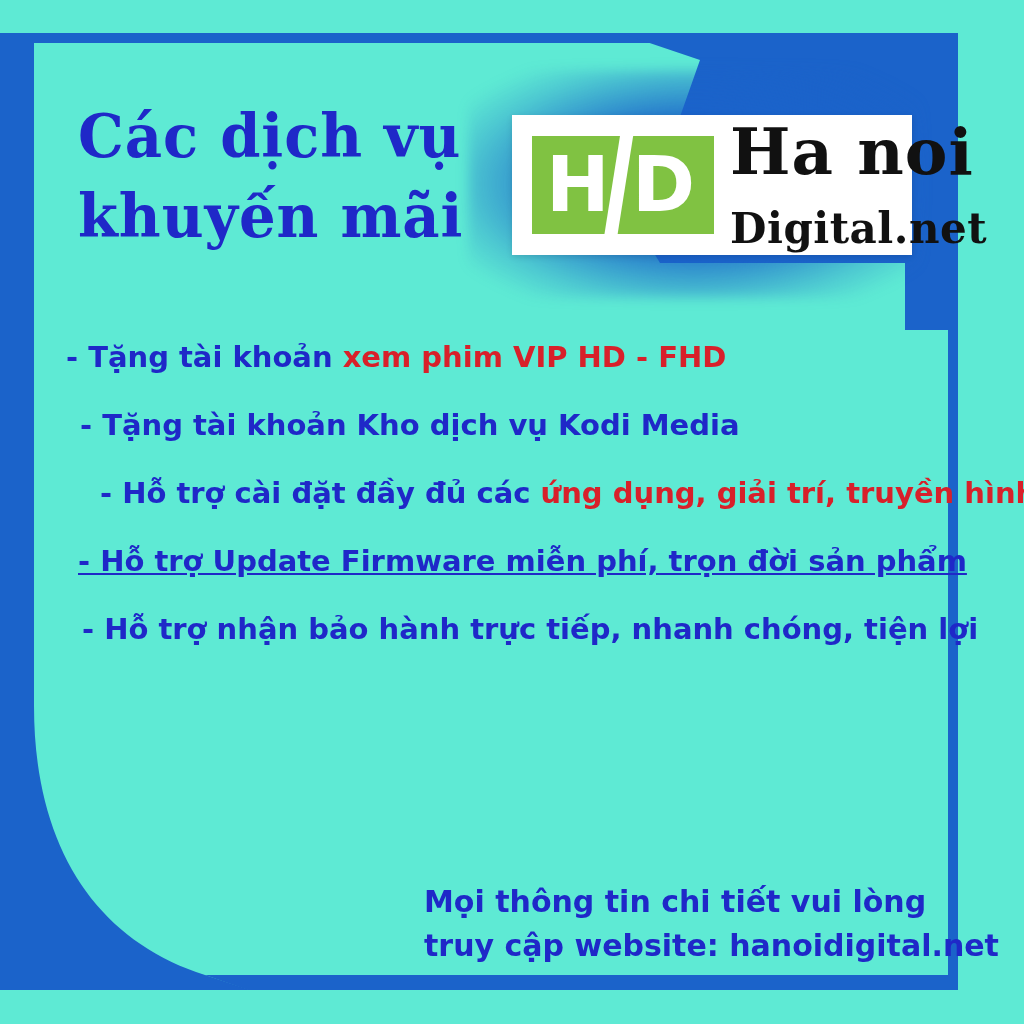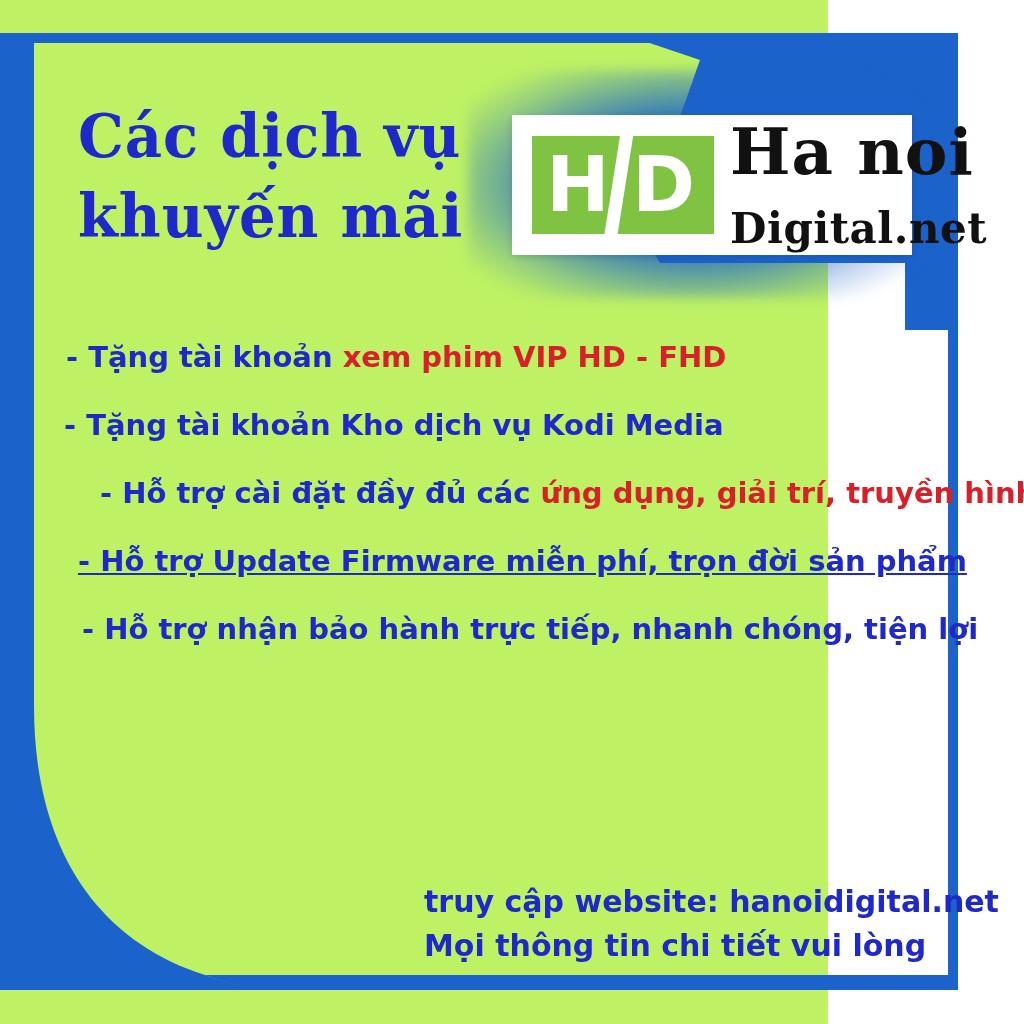--- a/index.html
+++ b/index.html
@@ -9,23 +9,23 @@
   }
   body {
     width: 1024px;
     height: 1024px;
     overflow: hidden;
     font-family: "DejaVu Sans", sans-serif;
   }
 
   #poster {
     position: relative;
-    width: 828px;
+    width: 1024px;
     height: 1024px;
-    background: #bef264;
+    background: #5eead4;
   }
 
   
   .frame-layer {
     position: absolute;
     left: 0;
     top: 0;
     width: 1024px;
     height: 1024px;
   }
@@ -134,21 +134,21 @@
     font-family: "DejaVu Sans", sans-serif;
     font-weight: bold;
     font-size: 29px;
     line-height: 38px;
     color: #1f28c8;
     white-space: nowrap;
     margin-bottom: 30px;
   }
   .bullet .em { color: #d8202a; }
   .b1 { padding-left: 66px; }
-  .b2 { padding-left: 64px; margin-top: 20px; }
+  .b2 { padding-left: 80px; margin-top: 20px; }
   .b3 { padding-left: 100px; }
   .b4 { padding-left: 78px; text-decoration: underline; }
   .b5 { padding-left: 82px; }
 
   
   .footer {
     position: absolute;
     left: 424px;
     top: 880px;
     color: #1f28c8;
@@ -218,17 +218,17 @@
     </div>
     <div class="bullet b4">
       <span>- Hỗ trợ Update Firmware miễn phí, trọn đời sản phẩm</span><span class="em"></span>
     </div>
     <div class="bullet b5">
       <span>- Hỗ trợ nhận bảo hành trực tiếp, nhanh chóng, tiện lợi</span><span class="em"></span>
     </div>
   </div>
 
   <div class="footer">
+    <div>Mọi thông tin chi tiết vui lòng</div>
     <div>truy cập website: hanoidigital.net</div>
-    <div>Mọi thông tin chi tiết vui lòng</div>
   </div>
 
 </div>
 
 </body></html>

